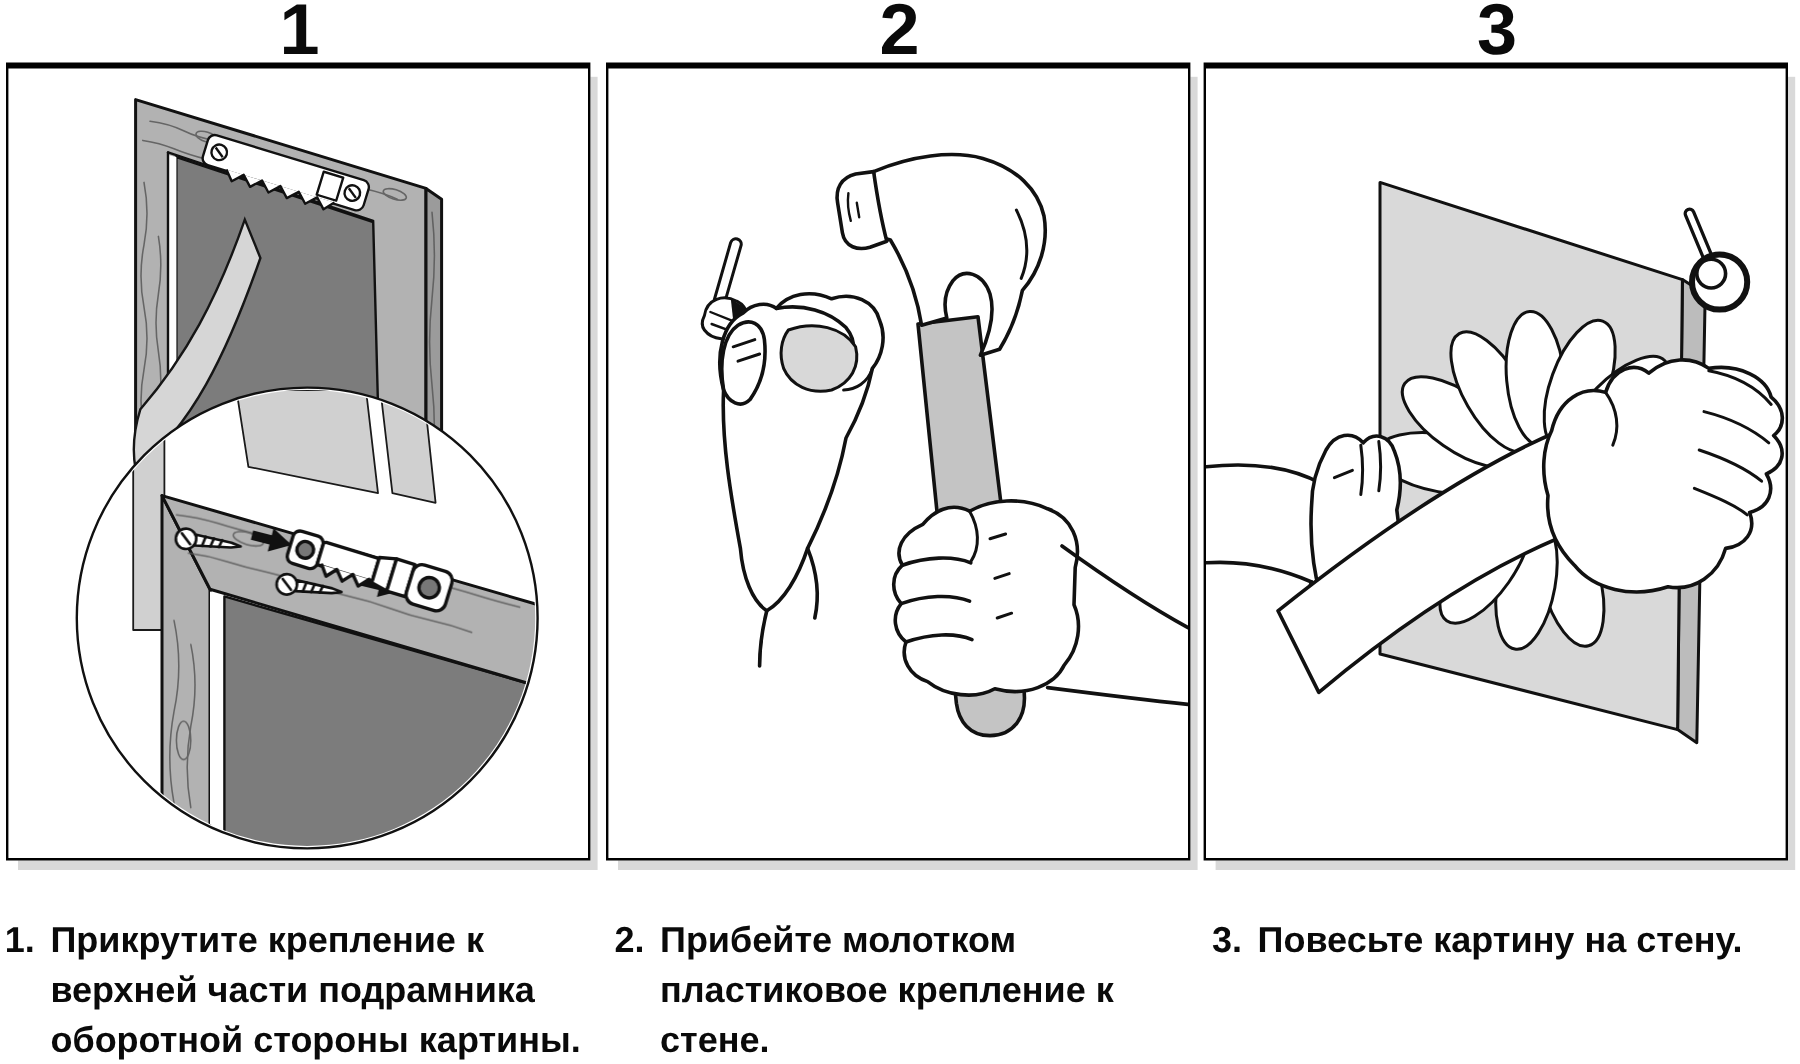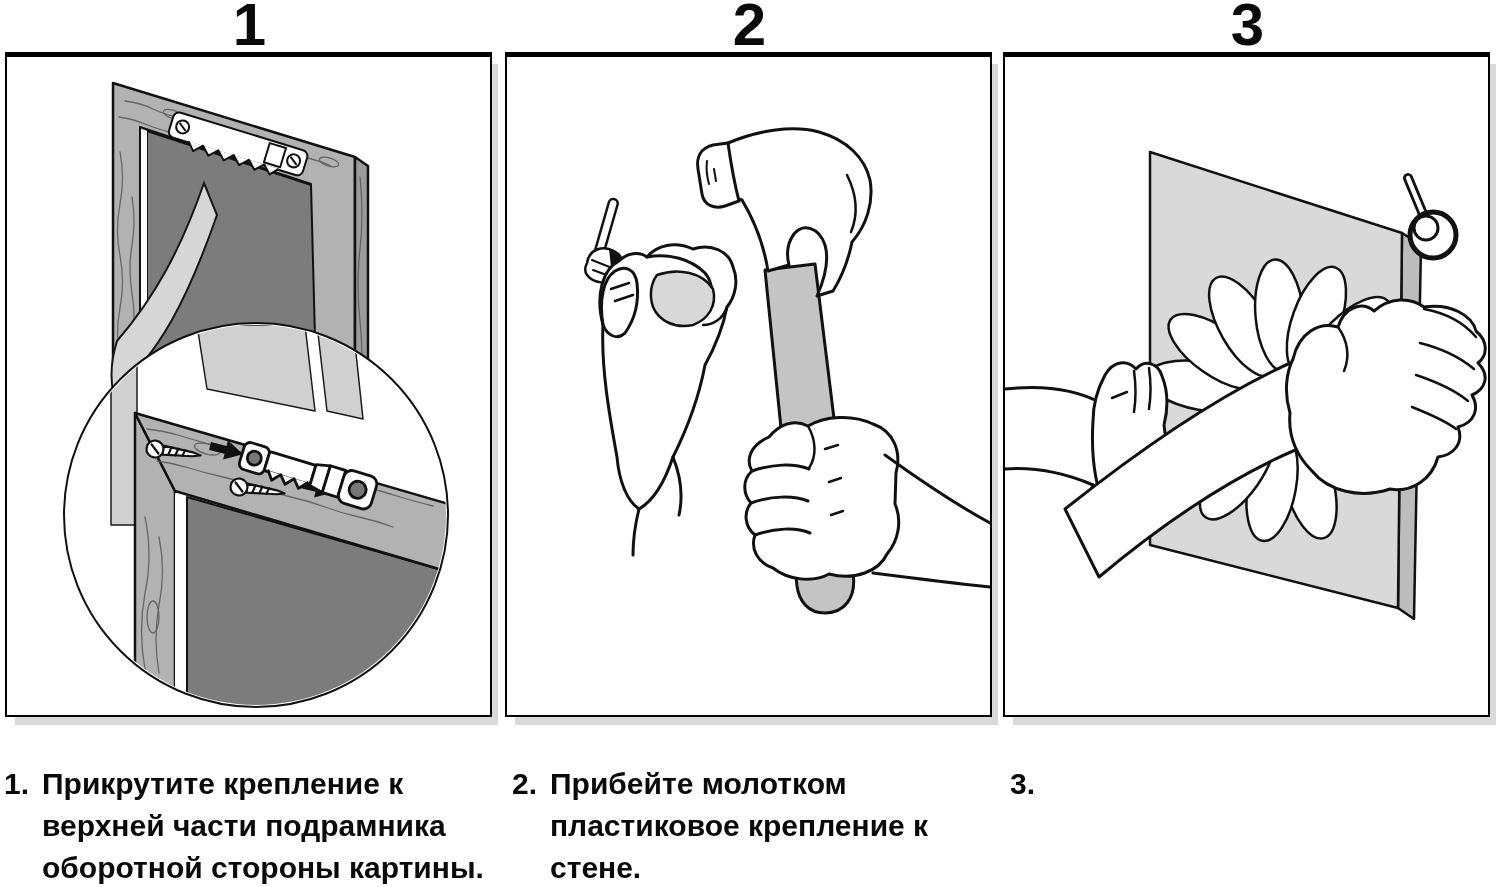--- a/index.html
+++ b/index.html
@@ -250,16 +250,17 @@
 оборотной стороны картины.</span>
     </div>
     <div class="caption caption-2">
       <span class="cap-num">2.</span>
       <span class="cap-text">Прибейте молотком
 пластиковое крепление к
 стене.</span>
     </div>
     <div class="caption caption-3">
       <span class="cap-num">3.</span>
+      <span class="cap-text">Повесьте картину на стену.</span>
     </div>
   </div>
 
 </div>
 
 </body></html>

